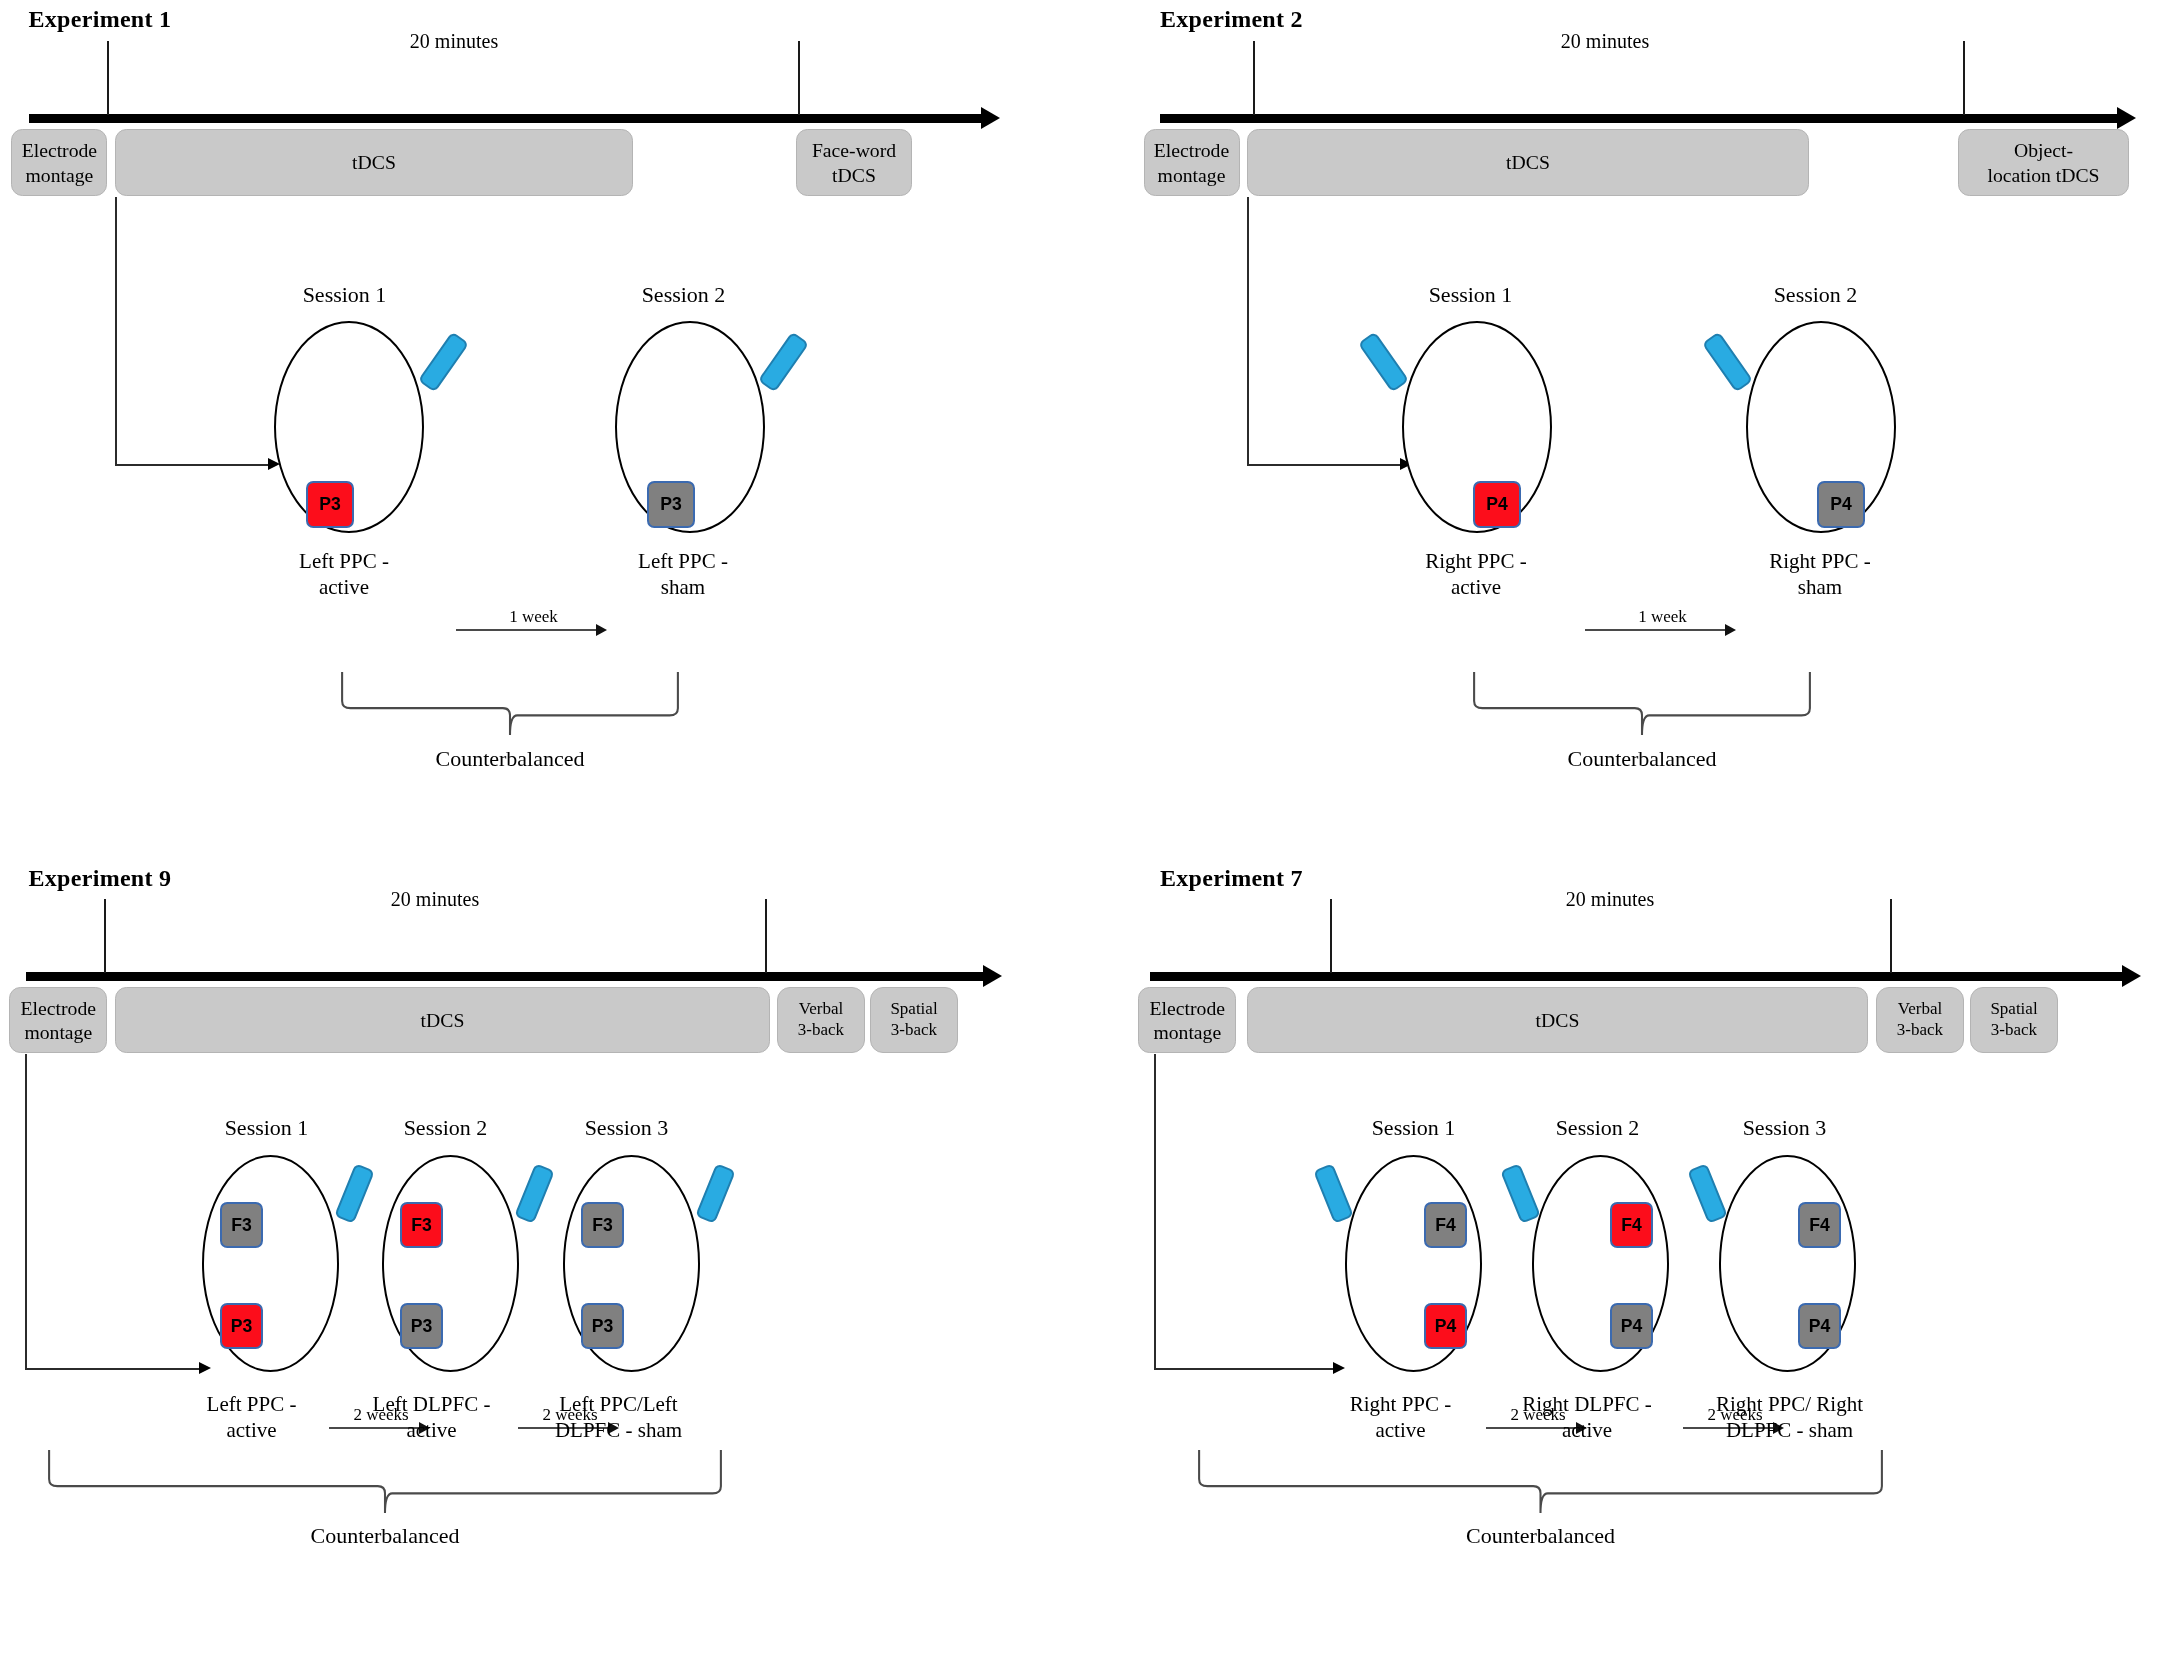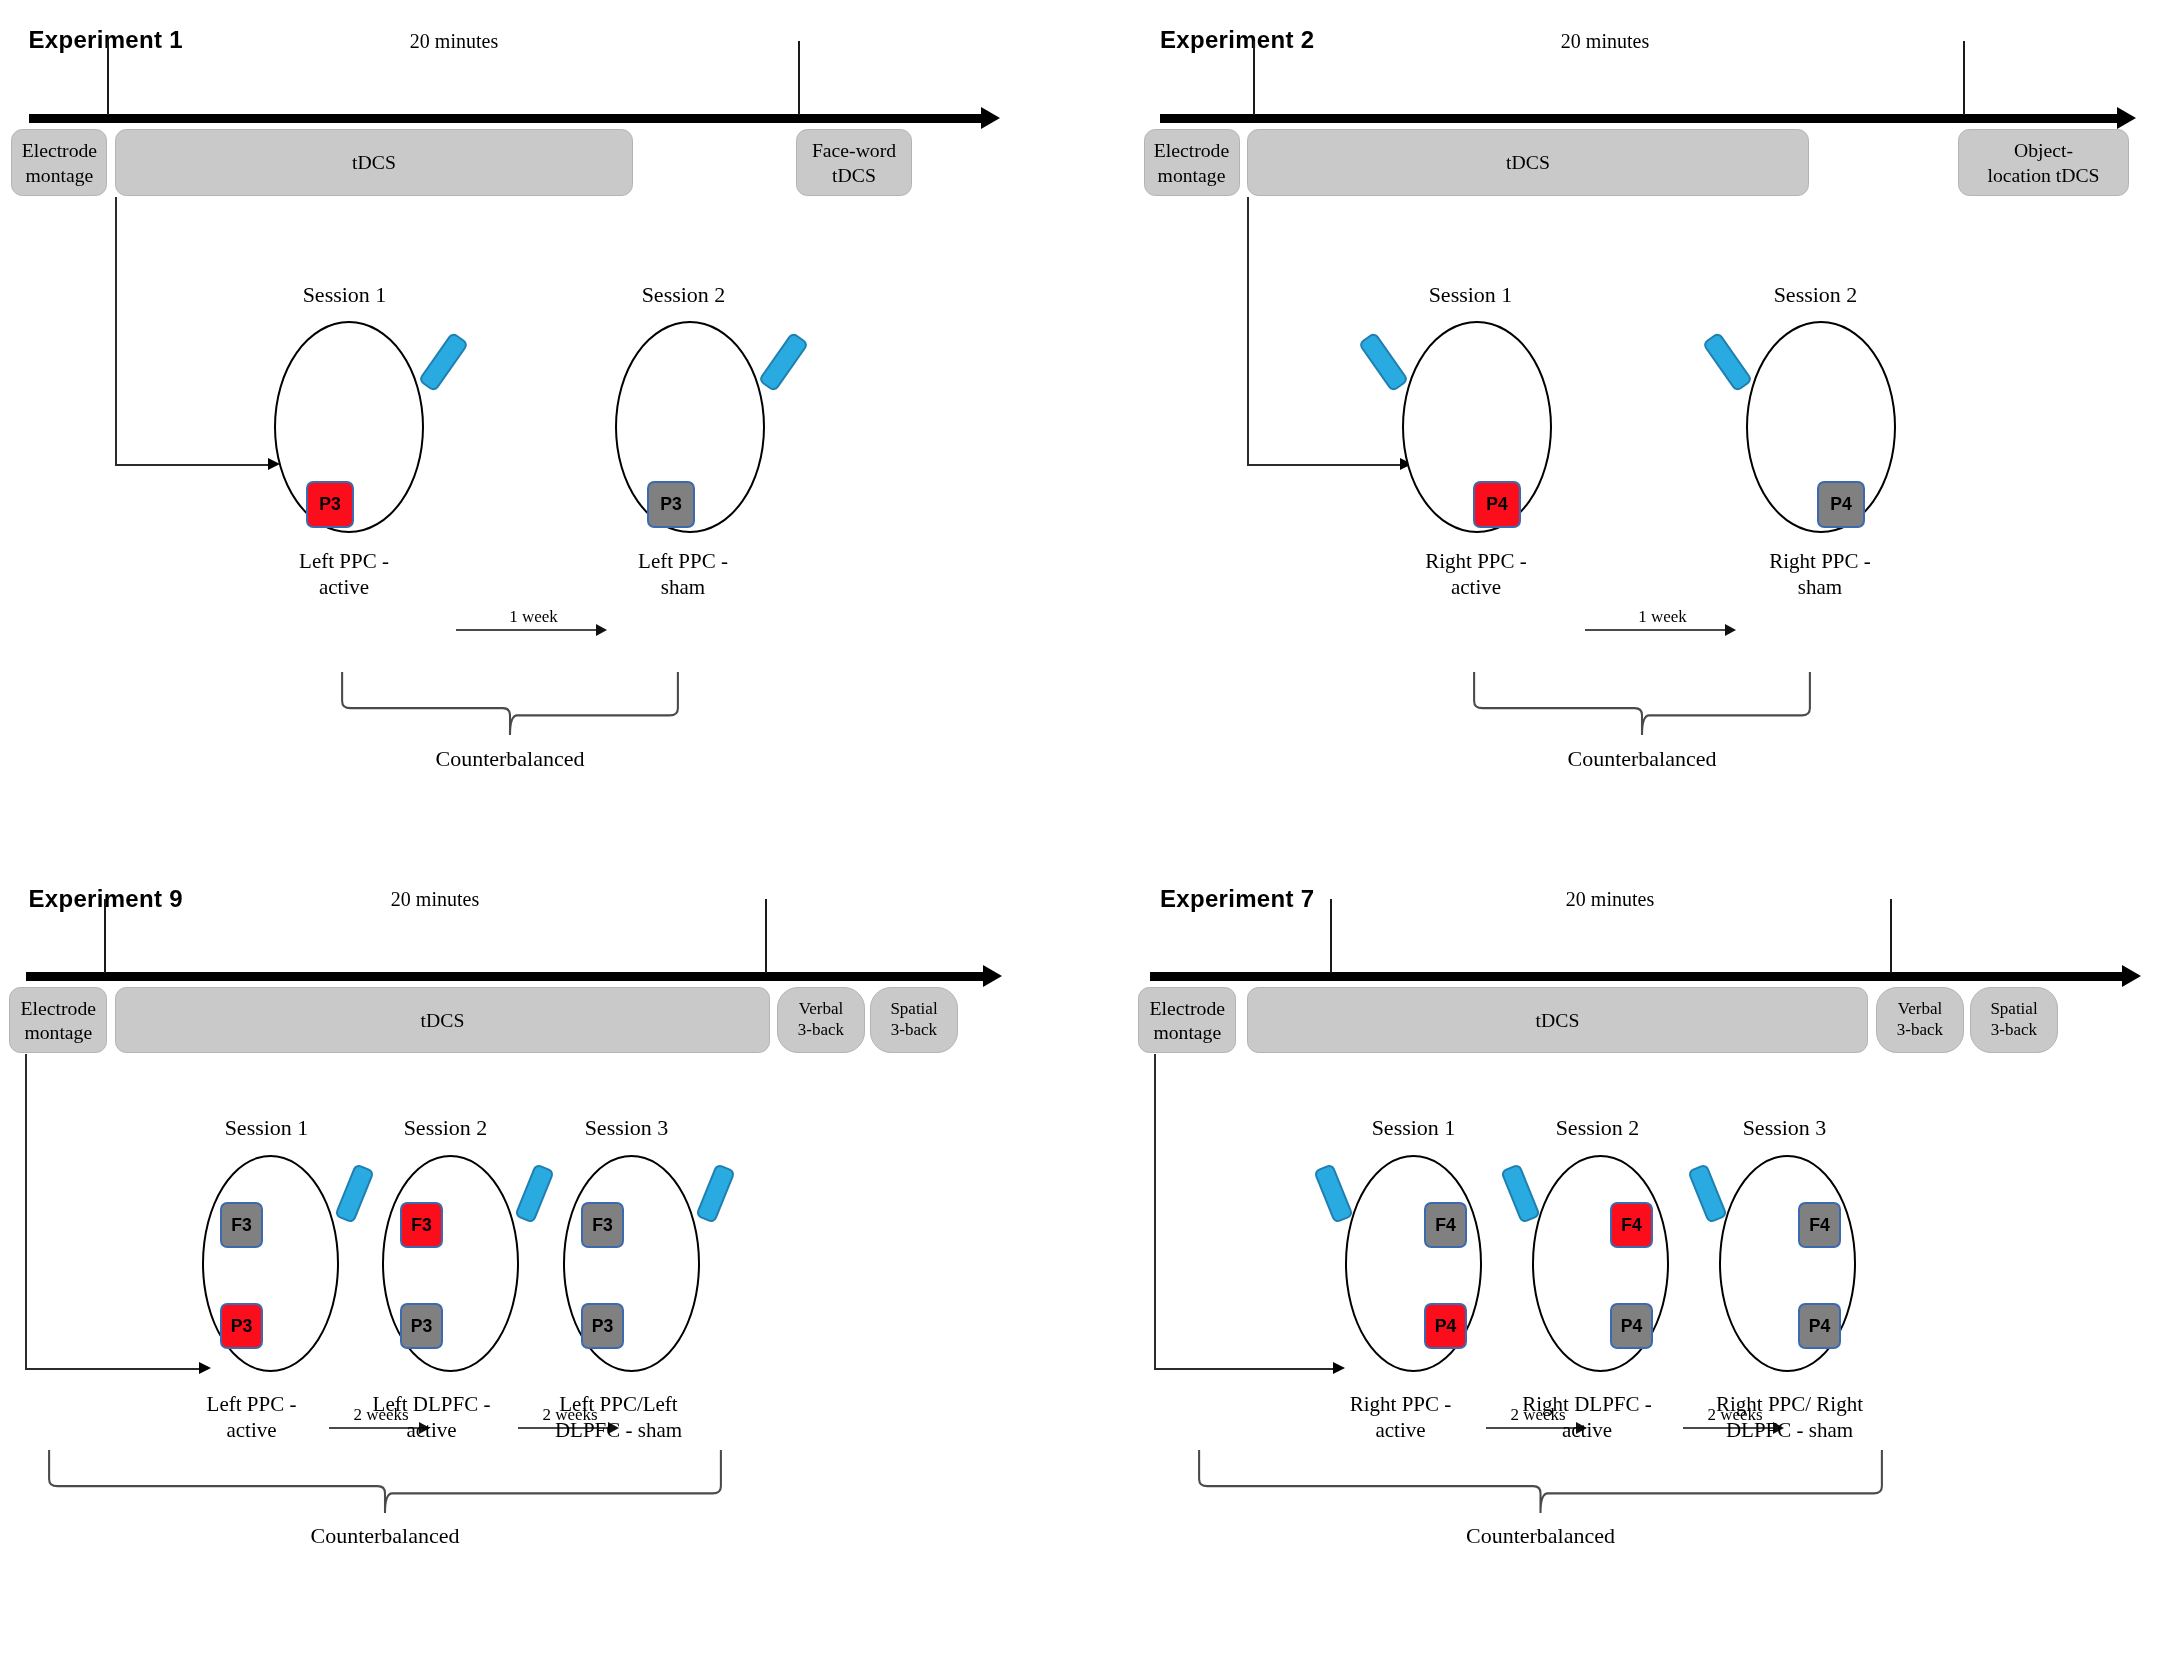--- a/index.html
+++ b/index.html
@@ -4,22 +4,22 @@
 <style>
   html,body{margin:0;padding:0;background:#fff;}
   body{
     width:2183px;height:1678px;position:relative;overflow:hidden;
     font-family:"Liberation Serif","DejaVu Serif",serif;
     color:#000;
   }
   .panel{position:absolute;}
   .exp-title{
     position:absolute;font-weight:bold;font-size:24px;
-    font-family:Liberation Sans, sans-serif;
-    letter-spacing:0.3px;white-space:nowrap;margin-top:20px;
+    font-family:Liberation Serif, serif;
+    letter-spacing:0.3px;white-space:nowrap;
   }
   
   .tl-wrap{position:absolute;}
   .tl-bar{position:absolute;height:9.3px;background:#000;top:0;left:0;}
   .tl-arrow{
     position:absolute;width:0;height:0;top:-6.7px;
     border-top:11.4px solid transparent;border-bottom:11.4px solid transparent;
     border-left:19.7px solid #000;
   }
   .tl-tick{position:absolute;width:1.6px;background:#1a1a1a;}
@@ -28,21 +28,21 @@
     font-family:"Liberation Serif","DejaVu Serif",serif;
   }
   
   .gbox{
     position:absolute;background:#c9c9c9;border:1px solid #b4b4b4;
     border-radius:11.4px;display:flex;align-items:center;justify-content:center;
     text-align:center;font-size:19.7px;line-height:1.22;
     font-family:"Liberation Serif","DejaVu Serif",serif;
     box-sizing:border-box;padding:2.1px 3.1px;
   }
-  .gbox.small{font-size:17px;border-radius:21px;}
+  .gbox.small{font-size:17px;border-radius:13px;}
   
   .elbow{position:absolute;}
   .elbow .v{position:absolute;width:1.6px;background:#2b2b2b;left:0;top:0;}
   .elbow .h{position:absolute;height:1.6px;background:#2b2b2b;left:0;}
   .elbow .ah{
     position:absolute;width:0;height:0;
     border-top:6.7px solid transparent;border-bottom:6.7px solid transparent;
     border-left:12.4px solid #000;
   }
   

